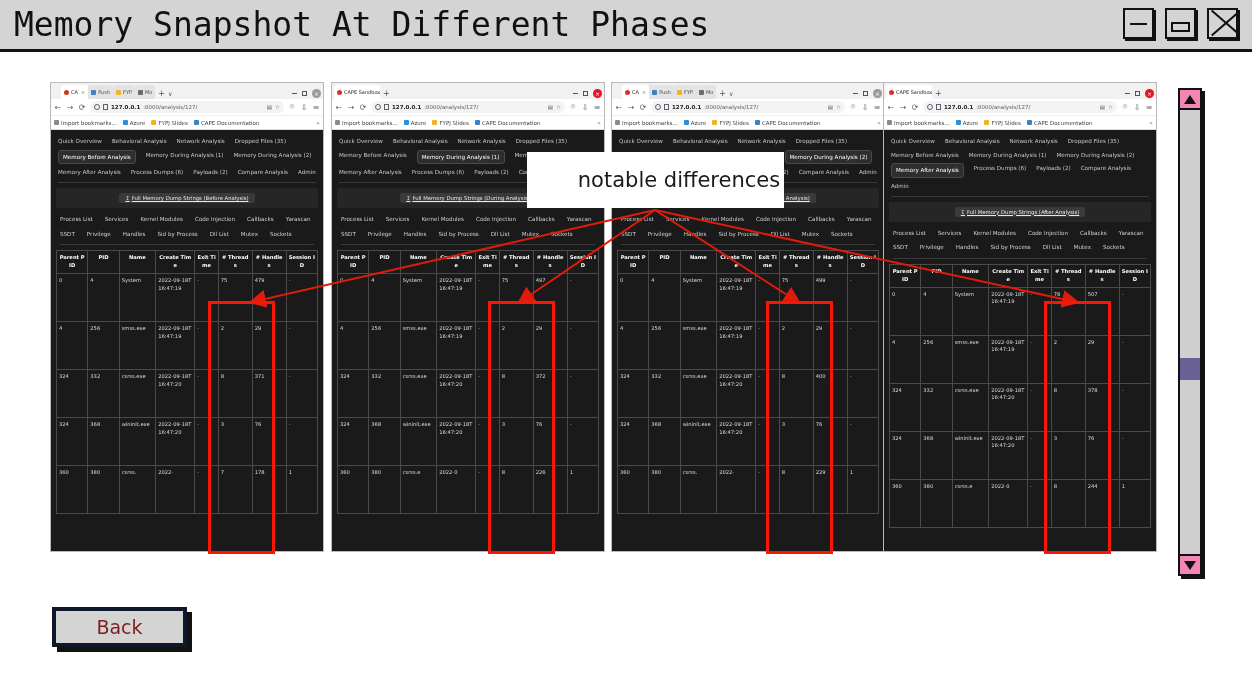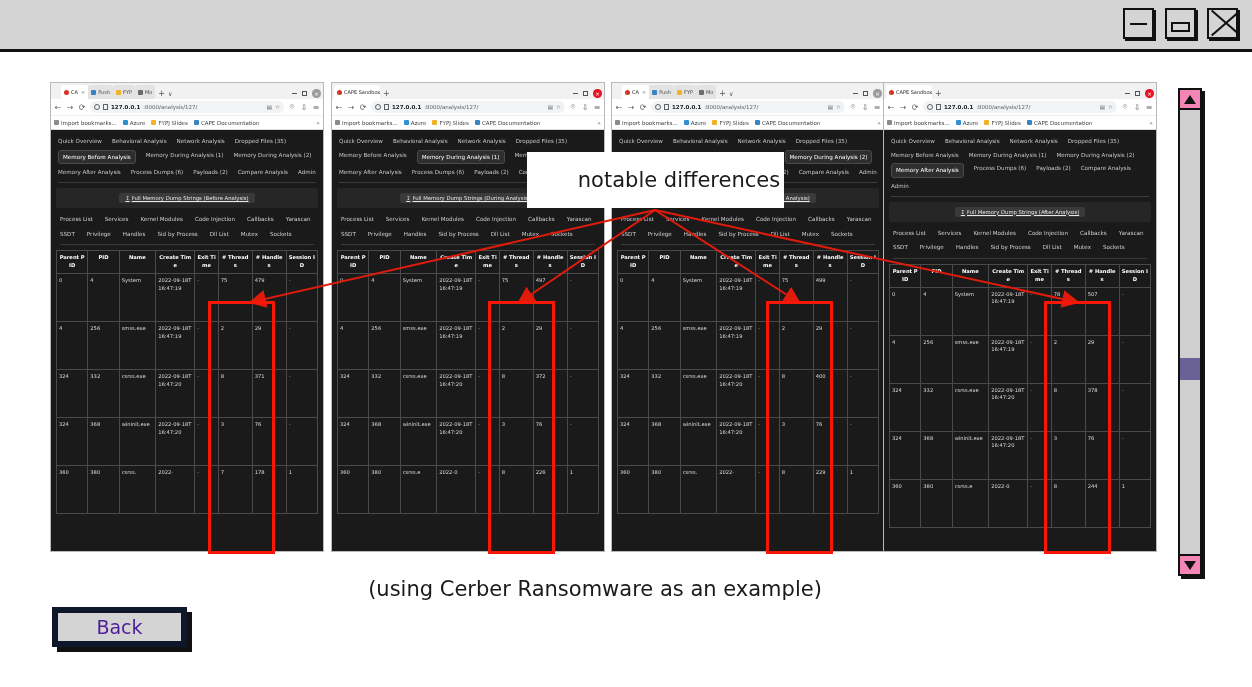--- a/index.html
+++ b/index.html
@@ -192,23 +192,23 @@
   }
 
   
   #caption {
     position: absolute; left: 0; top: 522px; width: 1190px;
     text-align: center; font-size: 21px; color: #1a1a1a; line-height: 1.5;
   }
 
   
   .navbtn {
-    position: absolute; border: 6px solid #0f172a; box-shadow: 5px 5px 0 #111;
+    position: absolute; border: 4px solid #0f172a; box-shadow: 5px 5px 0 #111;
     display: flex; align-items: center; justify-content: center;
-    font-size: 19px; color: #4c1d95; font-family: "DejaVu Sans", sans-serif;
+    font-size: 19px; color: #7f1d1d; font-family: "DejaVu Sans", sans-serif;
   }
   #back-button { left: 52px; top: 555px; width: 135px; height: 40px; background: #d4d4d4; }
   #next-button { left: 1070px; top: 555px; width: 133px; height: 40px; background: #f386b4; }
 
   
   #scrollbar {
     position: absolute; left: 1178px; top: 36px; width: 24px; height: 488px;
     border: 2px solid #111; background: #cfcfcf; box-shadow: 3px 3px 0 #111;
   }
   .sb-arrow {
@@ -227,20 +227,21 @@
   }
   #sb-thumb {
     position: absolute; left: 0; width: 20px; height: 22px; background: #6a6196;
     top: 268px;
   }
 </style>
 </head>
 <body>
 
 <div id="titlebar">
+  <div id="title-text">Memory Snapshot At Different Phases</div>
   <div id="win-controls">
     <div class="wbtn">
         <span class="min-line"></span>
       </div>
     <div class="wbtn">
         <span class="max-box"></span>
       </div>
     <div class="wbtn close-btn">
         <span class="x1"></span>
         <span class="x2"></span>
@@ -908,21 +909,20 @@
     <line x1="655" y1="158" x2="520" y2="250" stroke="#e01b0c" stroke-width="2" marker-end="url(#ah)"></line>
     <line x1="655" y1="158" x2="798" y2="250" stroke="#e01b0c" stroke-width="2" marker-end="url(#ah)"></line>
     <line x1="655" y1="158" x2="1076" y2="250" stroke="#e01b0c" stroke-width="2" marker-end="url(#ah)"></line>
   </svg>
 
   <div id="callout">
     <div id="callout-text">notable differences</div>
   </div>
 
   <div id="caption">
-    <div>(using Cerber Ransomware as an example)</div>
   </div>
 
   <div class="navbtn" id="back-button">Back</div>
 
   <div id="scrollbar">
     <div class="sb-arrow" id="sb-up">
       <span class="tri-up"></span>
     </div>
     <div id="sb-thumb"></div>
     <div class="sb-arrow" id="sb-down">

